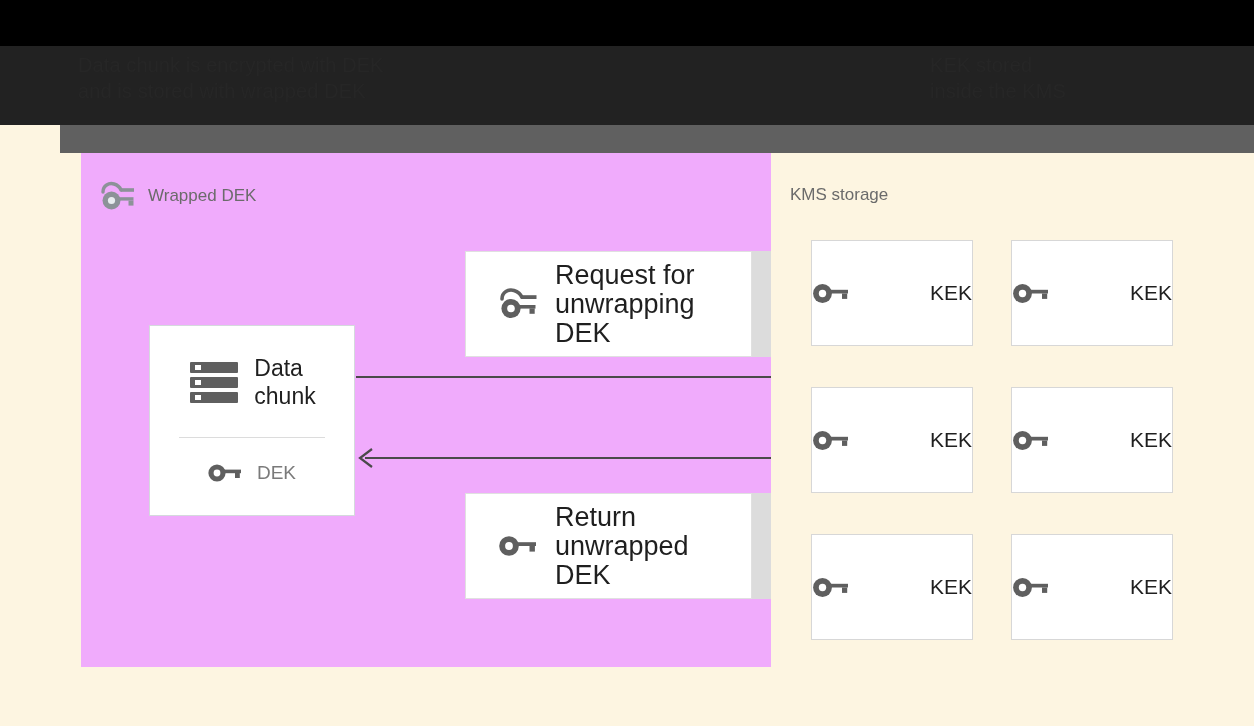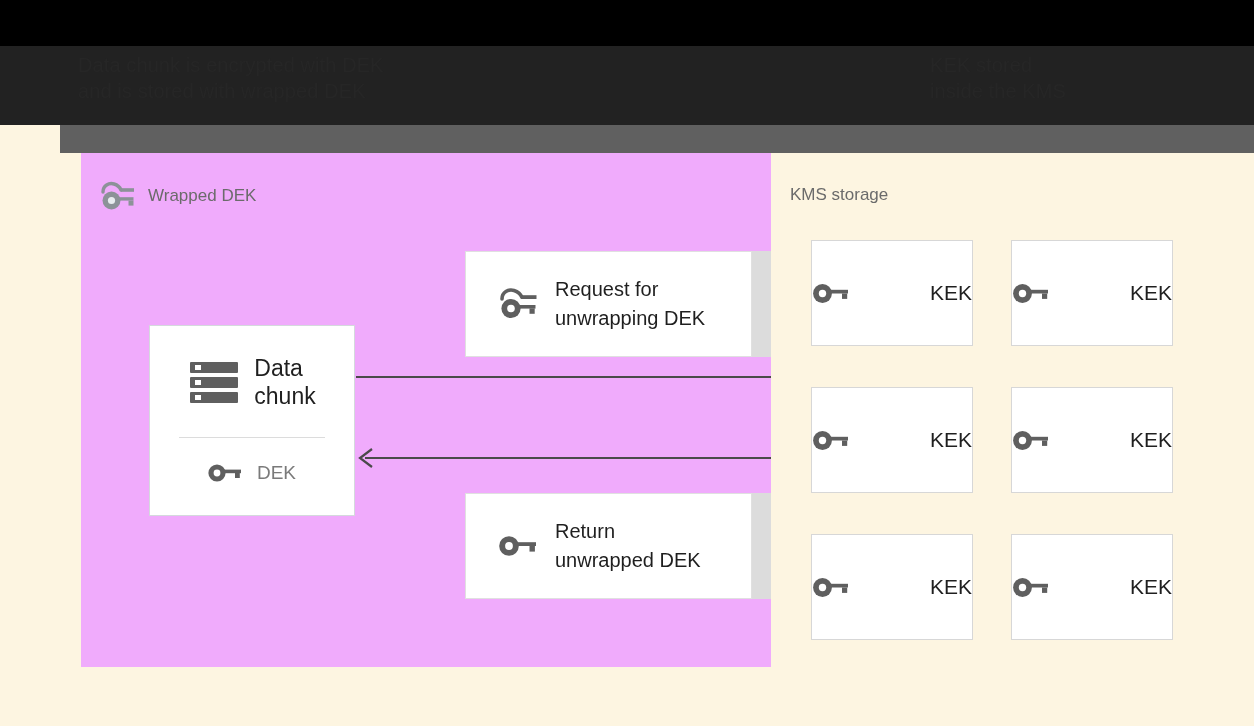--- a/index.html
+++ b/index.html
@@ -103,21 +103,21 @@
   
   .msg-wrap { position: absolute; display: flex; }
   .msg-card {
     width: 287px; height: 106px;
     background: #fff;
     border: 1px solid #e0e0e0;
     display: flex; align-items: center; gap: 17px;
     padding-left: 32px;
   }
   .msg-card .label {
-    font-size: 20px; line-height: 29px; color: #1f1f1f;
+    font-size: 27px; line-height: 29px; color: #1f1f1f;
     white-space: pre-line;
   }
   .msg-tail { width: 41px; height: 106px; background: #dcdcdc; }
 
   
   .icon { display: inline-block; flex: 0 0 auto; line-height: 0; }
 </style>
 </head>
 <body>
 

